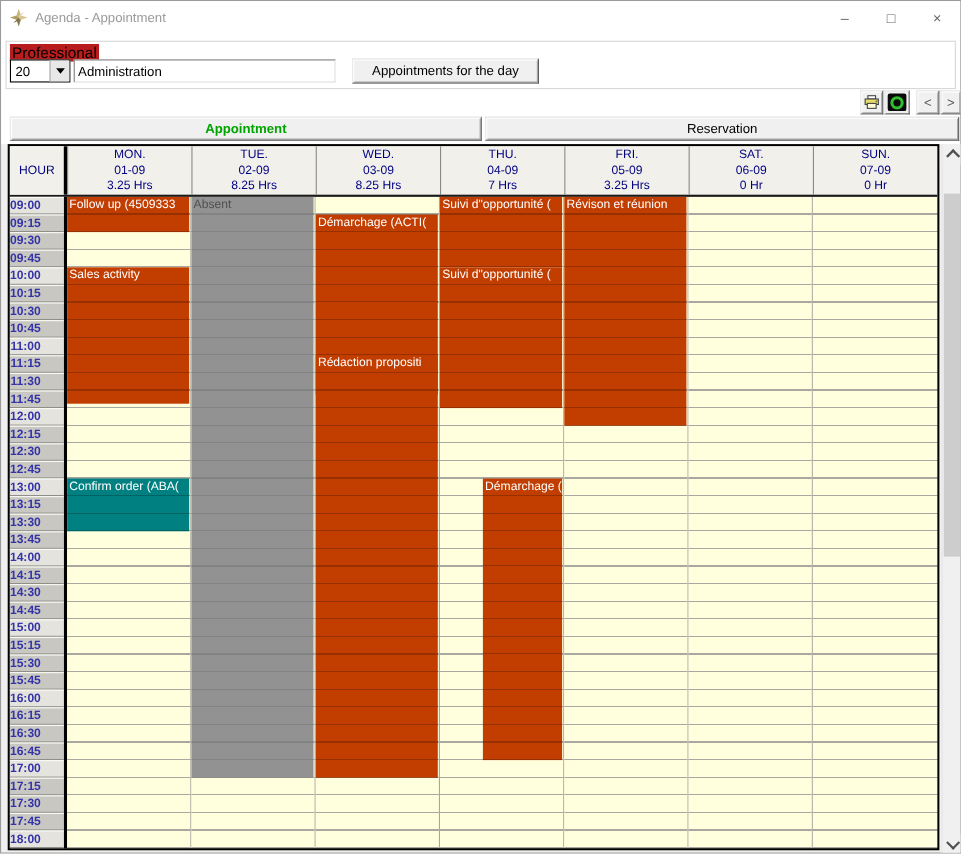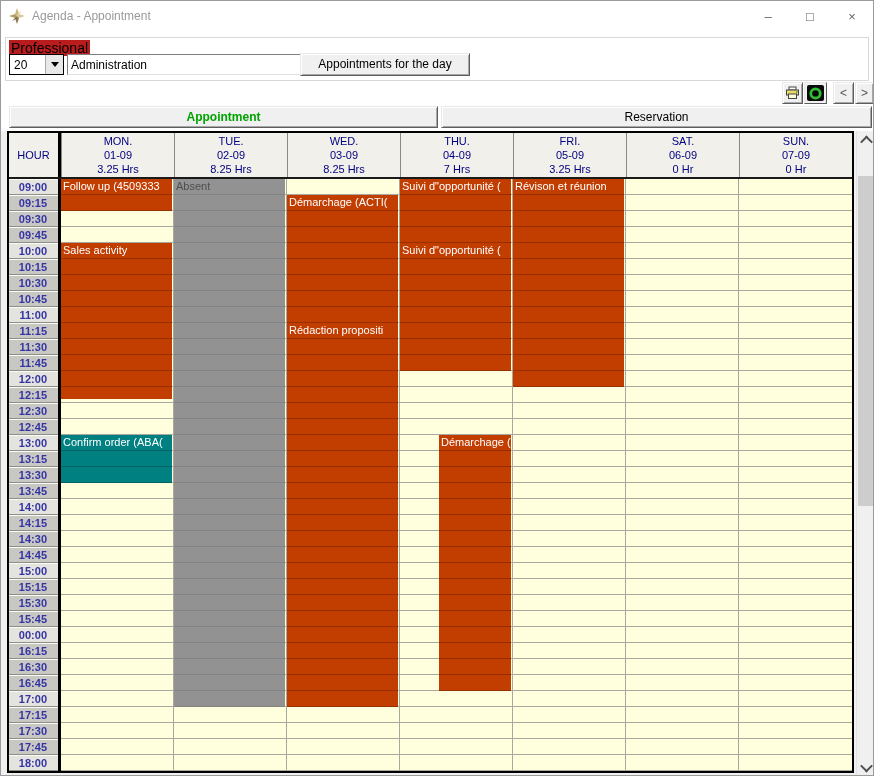--- a/index.html
+++ b/index.html
@@ -17,42 +17,42 @@
   
   .top-panel{position:absolute;left:0;top:30px;width:100%;height:100px;background:#ffffff;}
   .groupbox{position:absolute;left:4px;top:6px;width:864px;height:44px;border:1px solid #d8d8d8;box-sizing:border-box;}
   .prof-label{position:absolute;left:8px;top:9px;font-size:14px;color:#000;background:#b91c1c;padding:0 2px;}
   .combo{position:absolute;left:8px;top:23px;width:55px;height:21px;border:1px solid #000;background:#fff;box-sizing:border-box;display:flex;}
   .combo-value{flex:1;font-size:12px;color:#000;padding:3px 0 0 4px;}
   .combo-btn{width:17px;height:100%;background:#e8e8e8;border-left:1px solid #aaa;display:flex;align-items:center;justify-content:center;}
   .combo-arrow{width:0;height:0;border-left:4px solid transparent;border-right:4px solid transparent;border-top:5px solid #000;}
   .textfield{position:absolute;left:66px;top:23px;width:238px;height:21px;border:1px solid #7f7f7f;border-bottom-color:#e0e0e0;border-right-color:#e0e0e0;background:#fff;box-sizing:border-box;font-size:12px;color:#000;padding:2px 3px;font-family:"Liberation Sans",sans-serif;}
   .btn3d{background:#f0f0f0;border:1px solid;border-color:#e9e9e9 #5d5d5d #5d5d5d #e9e9e9;box-shadow:inset 1px 1px 0 #ffffff, inset -1px -1px 0 #a8a8a8;box-sizing:border-box;cursor:default;}
-  .day-btn{position:absolute;left:299px;top:22px;width:170px;height:23px;font-size:12px;color:#000;text-align:center;line-height:20px;}
+  .day-btn{position:absolute;left:319px;top:22px;width:170px;height:23px;font-size:12px;color:#000;text-align:center;line-height:20px;}
   
   .weekbar{position:absolute;left:4px;top:52px;width:673px;height:21px;background:#fff;border:1px solid;border-color:#6a6a6a #e8e8e8 #e8e8e8 #6a6a6a;box-sizing:border-box;font-size:12px;color:#000080;line-height:18px;padding-left:4px;white-space:pre;overflow:hidden;}
   .icon-btn{position:absolute;top:51px;height:22px;display:flex;align-items:center;justify-content:center;}
   .print-btn{left:781px;width:21px;}
   .refresh-btn{left:803px;width:23px;padding:0;background:#f0f0f0;border:1px solid;border-color:#e9e9e9 #5d5d5d #5d5d5d #e9e9e9;box-sizing:border-box;}
   .refresh-inner{width:17px;height:16px;background:#0a0a0a;border-radius:2px;display:flex;align-items:center;justify-content:center;}
   .nav-btn{width:21px;font-size:12px;color:#555;line-height:18px;}
   .nav-left{left:832px;} .nav-right{left:854px;width:19px;}
   
   .tab{position:absolute;top:75px;height:22px;font-size:12px;text-align:center;line-height:20px;}
   .tab-appointment{left:8px;width:429px;color:#00a400;font-weight:bold;}
   .tab-reservation{left:440px;width:431px;color:#000;}
   
   .grid{position:absolute;left:6px;top:130px;width:847px;height:642px;border:2px solid #000;box-sizing:border-box;background:#ffffde;}
   .grid-header{display:grid;grid-template-columns:52px repeat(7,1fr);height:46px;background:#f1f0eb;border-bottom:2px solid #1a1a1a;box-sizing:border-box;}
   .hour-header{border-right:3px solid #000;box-sizing:border-box;display:flex;align-items:center;justify-content:center;font-size:11px;color:#000080;background:#f1f0eb;}
   .day-header{border-left:1px solid #8a8a85;box-sizing:border-box;text-align:center;font-size:11px;color:#000080;line-height:14px;padding-top:1px;overflow:hidden;}
   .day-header:first-of-type{border-left:none;}
   .grid-body{display:grid;grid-template-columns:52px repeat(7,1fr);height:592px;}
   .hour-col{border-right:3px solid #000;box-sizing:border-box;background:#c8c7c2;}
-  .hour-cell{height:16px;box-sizing:border-box;background:#c8c7c2;border-top:1px solid #fbfbf6;border-bottom:1px solid #8f8f8a;font-size:11px;font-weight:bold;color:#3434a8;text-align:right;padding-right:11px;line-height:14px;}
+  .hour-cell{height:16px;box-sizing:border-box;background:#c8c7c2;border-top:1px solid #fbfbf6;border-bottom:1px solid #8f8f8a;font-size:11px;font-weight:bold;color:#3434a8;text-align:right;padding-right:21px;line-height:14px;}
   .hour-cell.full{background:#e4e3de;}
   .day-col{position:relative;box-sizing:border-box;border-right:1px solid #a9a8a0;background:repeating-linear-gradient(to bottom,#ffffde 0px,#ffffde 15px,#a9a8a0 15px,#a9a8a0 16px);}
   .day-col:last-child{border-right:none;}
   .appt{position:absolute;left:0;right:1px;font-size:11px;color:#fff;white-space:nowrap;overflow:hidden;padding:1px 0 0 2px;box-sizing:border-box;}
   .appt-busy{background-image:repeating-linear-gradient(to bottom,transparent 0px,transparent 15px,rgba(70,25,0,0.35) 15px,rgba(70,25,0,0.35) 16px);}
   .appt-absent{color:#4f4f4f;background-image:repeating-linear-gradient(to bottom,transparent 0px,transparent 15px,rgba(0,0,0,0.10) 15px,rgba(0,0,0,0.10) 16px);}
   .appt-confirmed{background-image:repeating-linear-gradient(to bottom,transparent 0px,transparent 15px,rgba(0,0,0,0.22) 15px,rgba(0,0,0,0.22) 16px);}
   
   .vscroll{position:absolute;left:855px;top:130px;width:19px;height:646px;background:#f0f0f0;border-left:1px solid #e3e3e3;box-sizing:border-box;}
   .vs-btn{position:absolute;left:0;width:100%;height:19px;display:flex;align-items:center;justify-content:center;background:#f0f0f0;}
@@ -190,33 +190,33 @@
           <div class="hour-cell">13:30</div>
           <div class="hour-cell">13:45</div>
           <div class="hour-cell full">14:00</div>
           <div class="hour-cell">14:15</div>
           <div class="hour-cell">14:30</div>
           <div class="hour-cell">14:45</div>
           <div class="hour-cell full">15:00</div>
           <div class="hour-cell">15:15</div>
           <div class="hour-cell">15:30</div>
           <div class="hour-cell">15:45</div>
-          <div class="hour-cell full">00:00</div>
+          <div class="hour-cell full">16:00</div>
           <div class="hour-cell">16:15</div>
           <div class="hour-cell">16:30</div>
           <div class="hour-cell">16:45</div>
           <div class="hour-cell full">17:00</div>
           <div class="hour-cell">17:15</div>
           <div class="hour-cell">17:30</div>
           <div class="hour-cell">17:45</div>
           <div class="hour-cell full">18:00</div>
         </div>
     <div class="day-col">
           <div class="appt appt-busy" style="background-color: rgb(194, 61, 0); top: 0px; height: 32px;">Follow up (4509333</div>
-          <div class="appt appt-busy" style="background-color: rgb(194, 61, 0); top: 64px; height: 156px;">Sales activity</div>
+          <div class="appt appt-busy" style="background-color: rgb(194, 61, 0); top: 64px; height: 124px;">Sales activity</div>
           <div class="appt appt-confirmed" style="background-color: rgb(0, 128, 128); top: 256px; height: 48px;">Confirm order (ABA(</div>
         </div>
         <div class="day-col">
           <div class="appt appt-absent" style="background-color: rgb(146, 146, 146); top: 0px; height: 528px;">Absent</div>
         </div>
         <div class="day-col">
           <div class="appt appt-busy" style="background-color: rgb(194, 61, 0); top: 16px; height: 164px;">Démarchage (ACTI(</div>
           <div class="appt appt-busy" style="background-color: rgb(194, 61, 0); top: 144px; height: 384px;">Rédaction propositi</div>
         </div>
         <div class="day-col">

